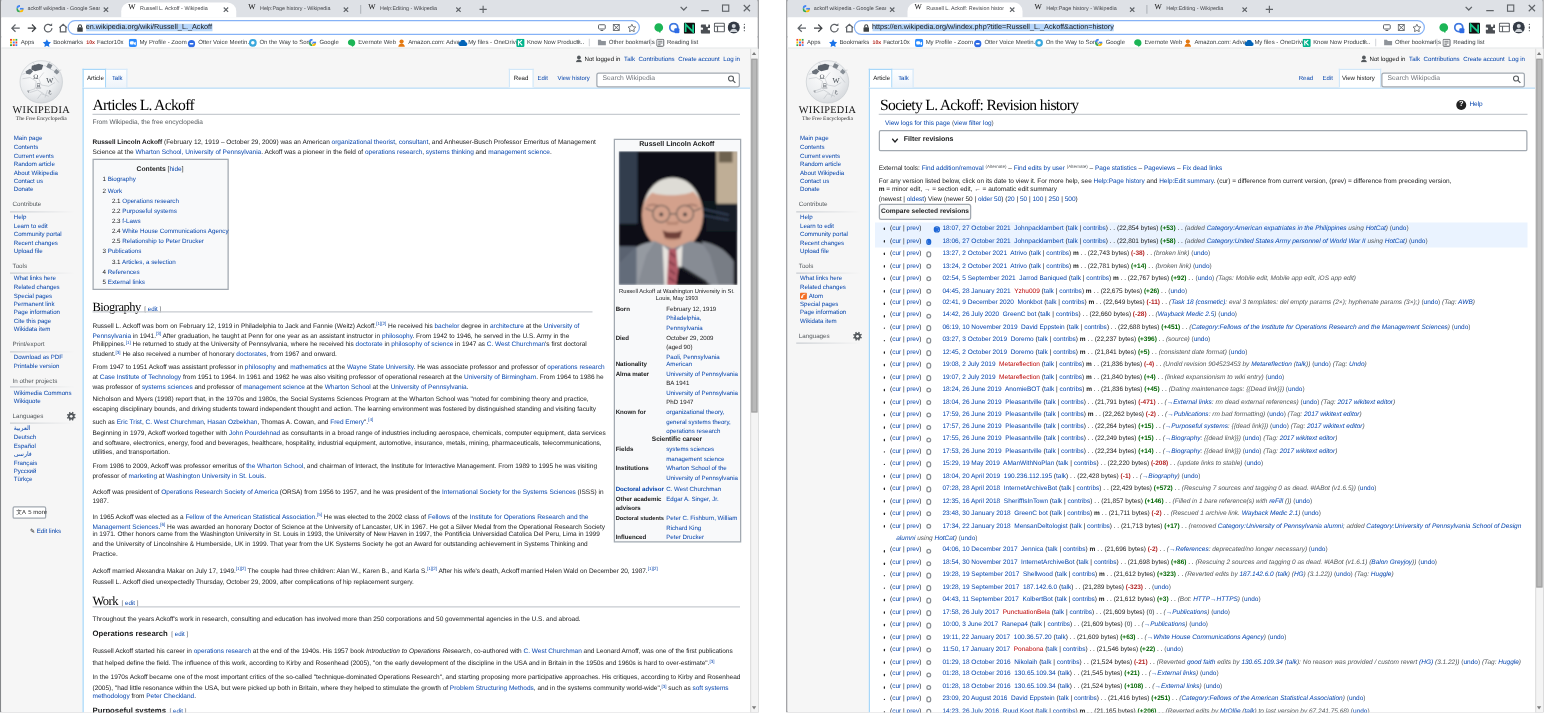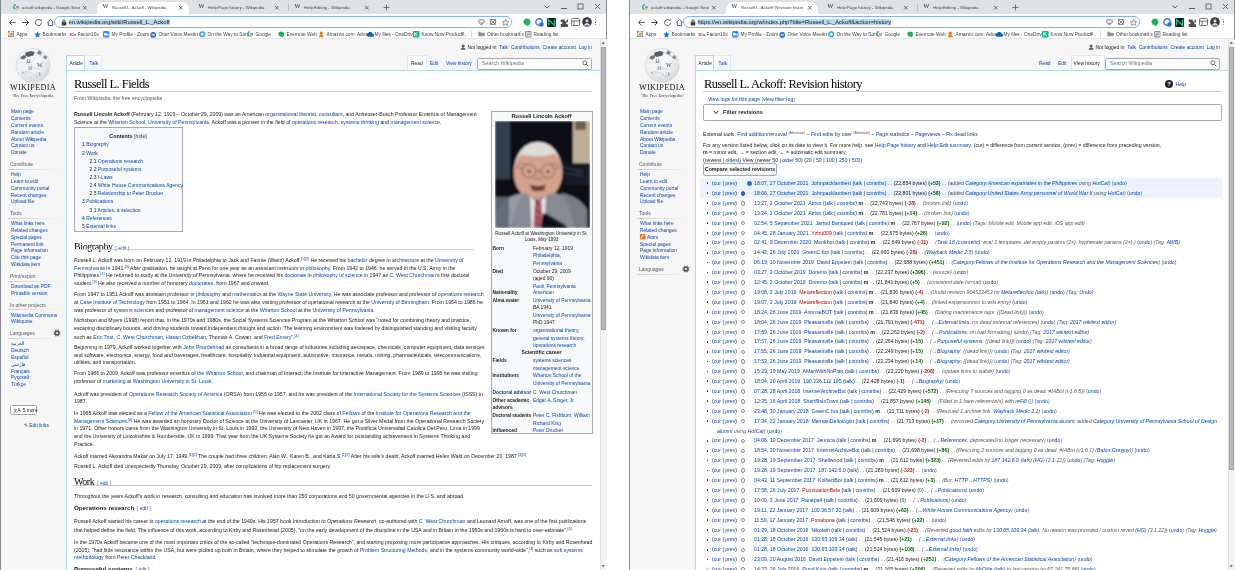--- a/index.html
+++ b/index.html
@@ -310,21 +310,21 @@
 <div class="ab" style="left:11px;top:340.3000000000001px;"><span class="sl">العربية</span></div>
 <div class="ab" style="left:11px;top:347.10000000000014px;"><span class="sl">Deutsch</span></div>
 <div class="ab" style="left:11px;top:353.90000000000015px;"><span class="sl">Español</span></div>
 <div class="ab" style="left:11px;top:360.70000000000016px;"><span class="sl">فارسی</span></div>
 <div class="ab" style="left:11px;top:367.50000000000017px;"><span class="sl">Français</span></div>
 <div class="ab" style="left:11px;top:374.3000000000002px;"><span class="sl">Русский</span></div>
 <div class="ab" style="left:11px;top:381.1000000000002px;"><span class="sl">Türkçe</span></div>
 <div class="ab" style="left:10px;top:405px;width:27px;height:10px;border:1px solid #a2a9b1;border-radius:1.5px;background:#fff;"></div>
 <div class="ab" style="left:13px;top:407.3px;"><span style="font-size:4.6px;color:#202122;">文A</span><span style="font-size:4.8px;color:#202122;margin-left:2px;">5 more</span></div>
 <div class="ab" style="left:24px;top:421.5px;"><span style="font-size:4.8px;color:#202122;">✎ <span class="sl">Edit links</span></span></div>
-<div class="ab" style="left:74px;top:76.5px;font-size:12.5px;line-height:14px;"><span class="h1">Russell L. Fields</span></div>
+<div class="ab" style="left:74px;top:76.5px;font-size:12.5px;line-height:14px;"><span class="h1">Articles L. Ackoff</span></div>
 <div class="ab" style="left:74px;top:91.3px;width:518px;height:1px;background:#c8ccd1;"></div>
 <div class="ab" style="left:74px;top:95.3px;"><span class="gy">From Wikipedia, the free encyclopedia</span></div>
 <div class="ab" style="left:74px;top:111.2px;"><span class="bt"><b>Russell Lincoln Ackoff</b> (February 12, 1919 – October 29, 2009) was an American <a>organizational theorist</a>, <a>consultant</a>, and Anheuser-Busch Professor Emeritus of Management</span></div>
 <div class="ab" style="left:74px;top:119.0px;"><span class="bt">Science at the <a>Wharton School, University of Pennsylvania</a>. Ackoff was a pioneer in the field of <a>operations research</a>, <a>systems thinking</a> and <a>management science</a>.</span></div>
 <div class="ab" style="left:74.4px;top:126.6px;width:108.6px;height:105px;background:#f8f9fa;border:1px solid #a2a9b1;"></div>
 <div class="ab" style="left:128px;top:132.8px;transform:translateX(-50%);"><span style="font-size:5.4px;font-weight:bold;color:#202122;">Contents</span>&nbsp;<span class="bt" style="color:#202122">[<a>hide</a>]</span></div>
 <div class="ab" style="left:82px;top:141.4px;"><span class="toc" style="color:#202122">1 <a>Biography</a></span></div>
 <div class="ab" style="left:82px;top:149.55px;"><span class="toc" style="color:#202122">2 <a>Work</a></span></div>
 <div class="ab" style="left:89.5px;top:157.70000000000002px;"><span class="toc" style="color:#202122">2.1 <a>Operations research</a></span></div>
 <div class="ab" style="left:89.5px;top:165.85000000000002px;"><span class="toc" style="color:#202122">2.2 <a>Purposeful systems</a></span></div>
@@ -718,21 +718,21 @@
       <line x1="6.039804747336426" y1="4.824133843949987" x2="7.3378623138232415" y2="5.348582653736343"></line>
       <line x1="4.859610482928609" y1="6.0251098285375155" x2="5.40663533570136" y2="7.313816083061388"></line>
       <line x1="3.175868862453267" y1="6.0398058407912085" x2="2.651421774923528" y2="7.337864103112887"></line>
       <line x1="1.974891311991069" y1="4.859613169833238" x2="0.6861857832581131" y2="5.406639732454389"></line>
       <line x1="1.9601930657575992" y1="3.1758715688579726" x2="0.6621341076033445" y2="2.6514262035857734"></line>
       <line x1="3.1403841432636455" y1="1.9748924525232185" x2="2.5933558707950564" y2="0.6861876495834491"></line>
       <line x1="4.824125724735872" y1="1.9601919723099983" x2="5.348569367749608" y2="0.6621323183254519"></line>
       <line x1="6.025106406941067" y1="3.140381456362044" x2="7.313810484085383" y2="2.593351474046981"></line>
     </g>
   </svg>
-<div class="ab" style="left:704px;top:76.5px;font-size:12.5px;line-height:14px;"><span class="h1">Russell L. Ackoff: Revision history</span></div>
+<div class="ab" style="left:704px;top:76.5px;font-size:12.5px;line-height:14px;"><span class="h1">Society L. Ackoff: Revision history</span></div>
 <div class="ab" style="left:1165px;top:80px;width:8px;height:8px;border-radius:50%;background:#222;color:#fff;font-size:6px;font-weight:bold;text-align:center;line-height:8px;">?</div>
 <div class="ab" style="left:1175.5px;top:81.3px;"><span class="sl" style="font-size:5.2px;">Help</span></div>
 <div class="ab" style="left:703px;top:91.3px;width:519px;height:1px;background:#c8ccd1;"></div>
 <div class="ab" style="left:708px;top:96.2px;"><span class="bt"><a>View logs for this page</a> <span style="color:#54595d">(</span><a>view filter log</a><span style="color:#54595d">)</span></span></div>
 <div class="ab" style="left:703px;top:104px;width:519px;height:16.5px;background:#fff;border:1px solid #a2a9b1;border-radius:1.5px;"></div>
 <svg class="ab" style="left:713px;top:109.5px;" width="6" height="5" viewBox="0 0 6 5">
     <path d="M0.8 1l2.2 2.6L5.2 1" stroke="#202122" stroke-width="1" fill="none"></path>
   </svg>
 <div class="ab" style="left:723px;top:108.7px;"><span style="font-size:5.6px;font-weight:bold;color:#202122;">Filter revisions</span></div>
 <div class="ab" style="left:703px;top:130.2px;"><span class="bt">External tools: <a>Find addition/removal</a> <sup style="color:#54595d">(Alternate)</sup> – <a>Find edits by user</a> <sup style="color:#54595d">(Alternate)</sup> – <a>Page statistics</a> – <a>Pageviews</a> – <a>Fix dead links</a></span></div>

